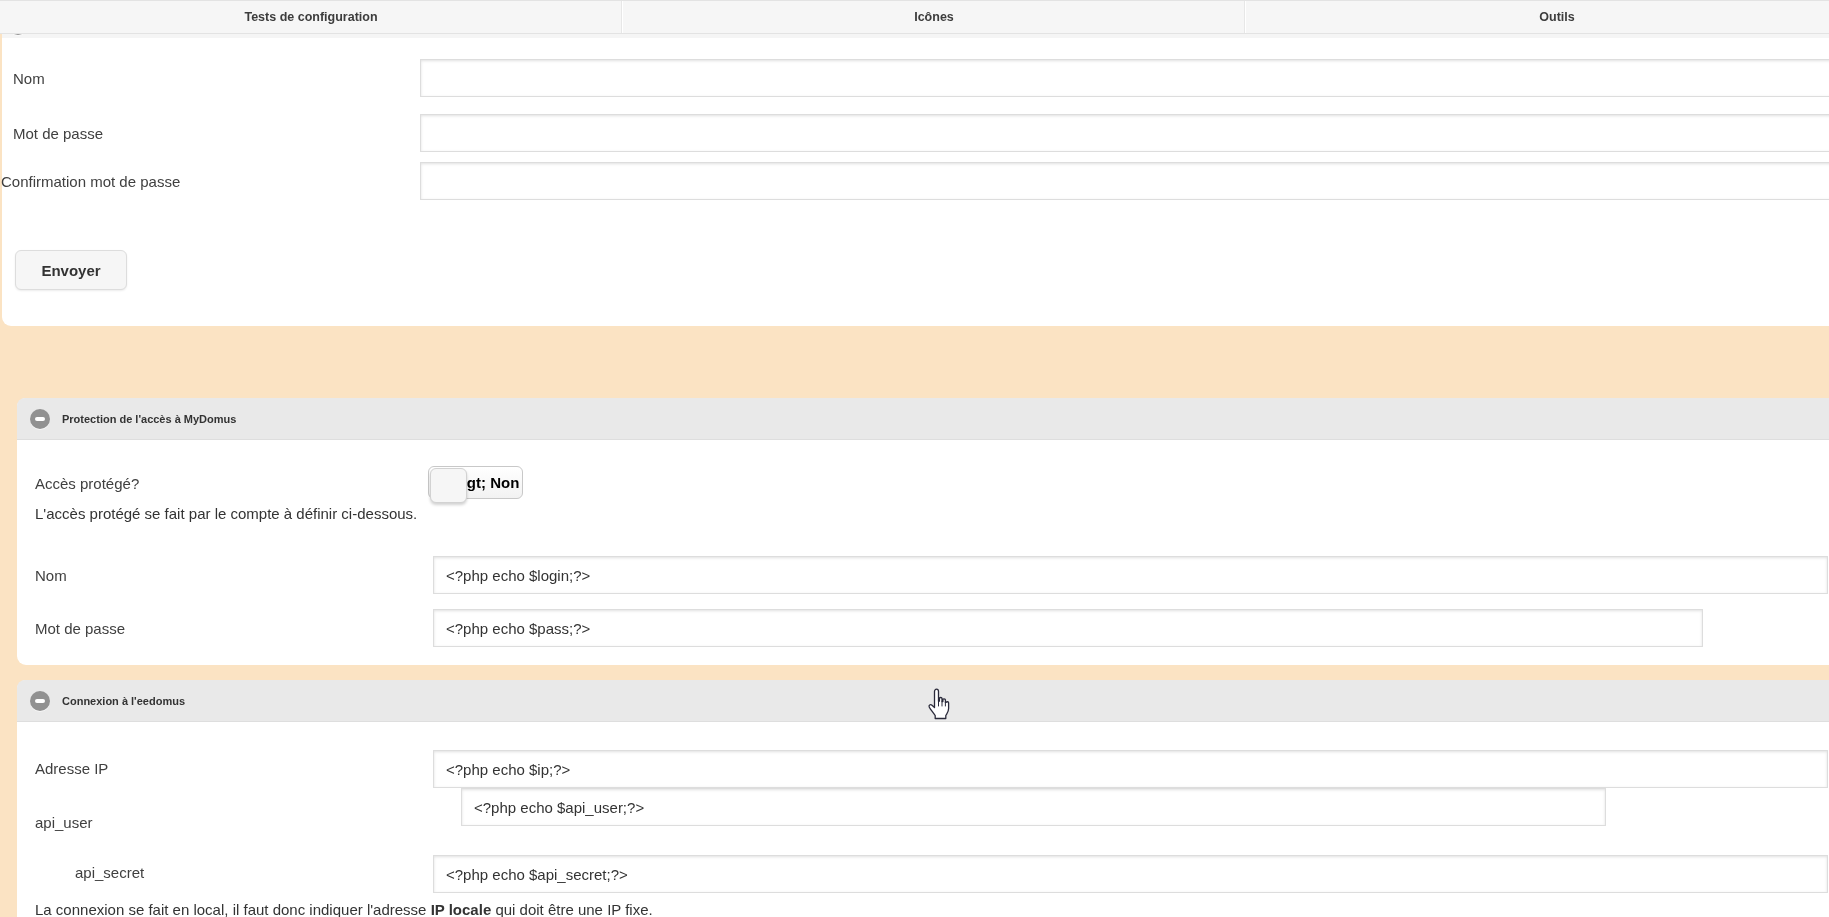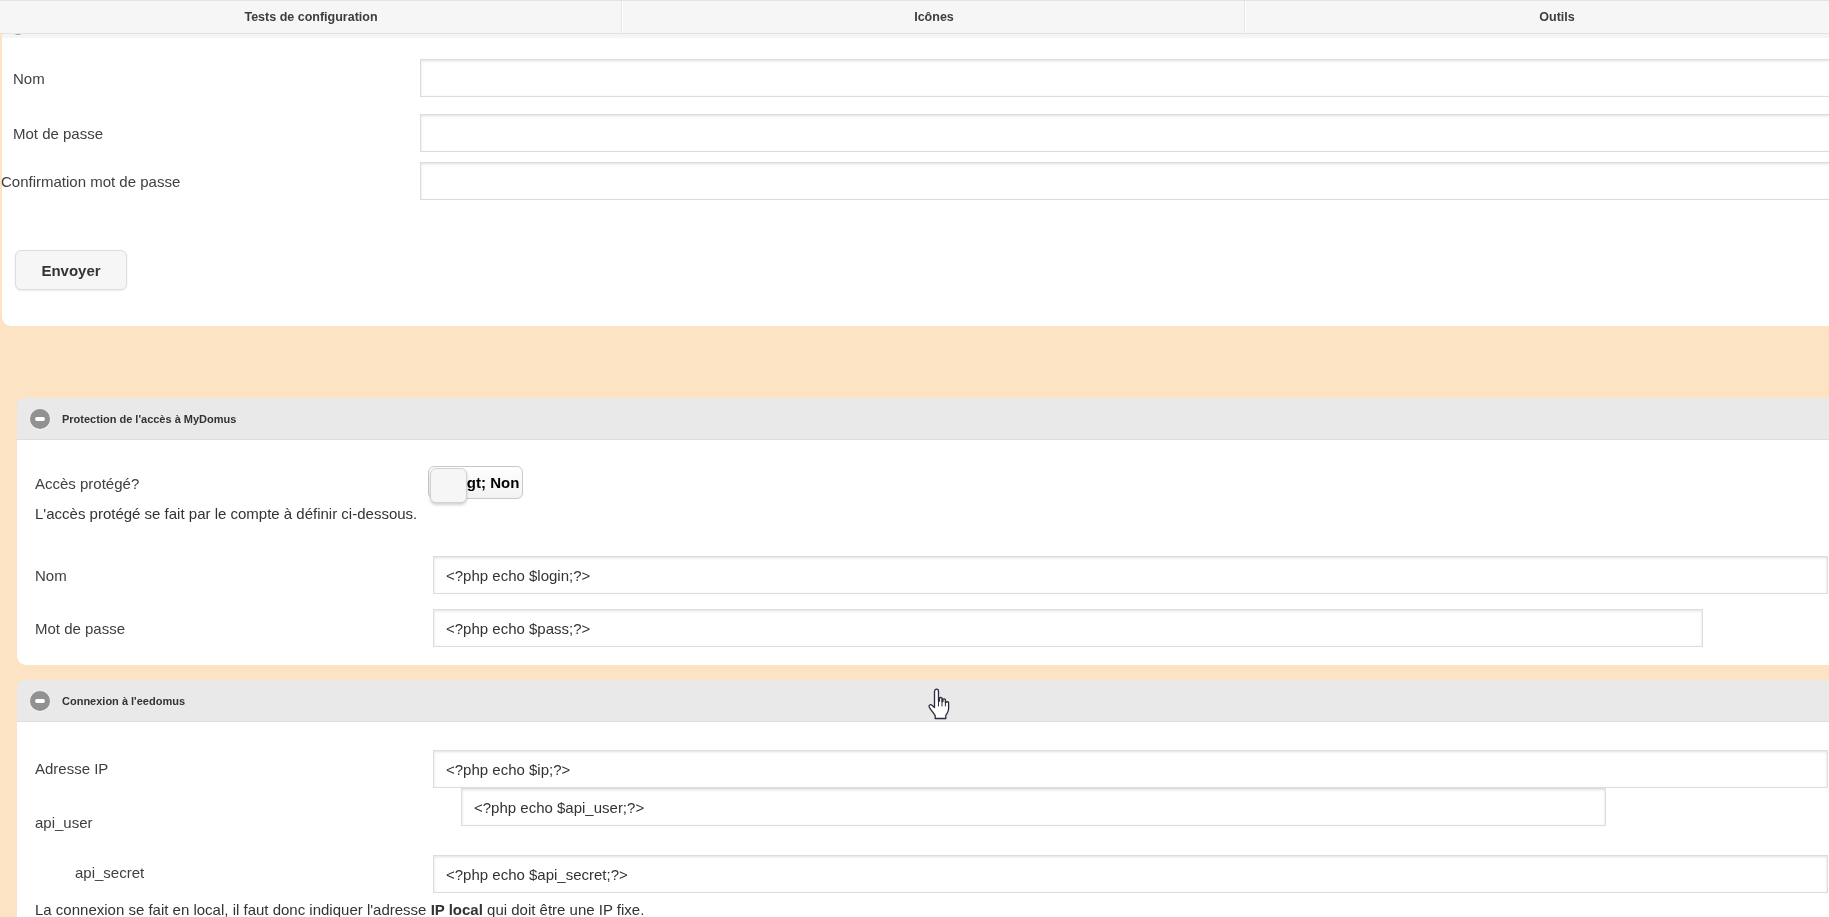--- a/index.html
+++ b/index.html
@@ -150,18 +150,18 @@
 
 <span class="lbl" style="left:35px; top:768px;">Adresse IP</span>
 <input class="inp" style="left: 433px; top: 750px; width: 1395px;" value="&lt;?php echo $ip;?&gt;">
 
 <span class="lbl" style="left:35px; top:822px;">api_user</span>
 <input class="inp" style="left: 433px; top: 788px; width: 1145px; margin-left: 28px;" value="&lt;?php echo $api_user;?&gt;">
 
 <span class="lbl" style="left:48px; top:872px;margin-left:27px;">api_secret</span>
 <input class="inp" style="left: 433px; top: 855px; width: 1395px;" value="&lt;?php echo $api_secret;?&gt;">
 
-<span class="note" style="left:35px; top:901px;"><span>La connexion se fait en local, il faut donc indiquer l'adresse </span><b>IP local</b><span> qui doit être une IP fixe.</span></span>
+<span class="note" style="left:35px; top:901px;"><span>La connexion se fait en local, il faut donc indiquer l'adresse </span><b>IP locale</b><span> qui doit être une IP fixe.</span></span>
 
 <svg class="cursor-svg" width="26" height="32" viewBox="0 0 26 32">
   <path d="M9.5 3.5 C9.5 2.1 10.4 1.2 11.5 1.2 C12.6 1.2 13.5 2.1 13.5 3.5 L13.5 13.2 L14.4 13.2 L14.4 10.4 C14.4 9.2 17 9.2 17 10.4 L17 13.6 L17.9 13.6 L17.9 11.6 C17.9 10.5 20.4 10.5 20.4 11.7 L20.4 14.4 L21.2 14.4 C21.3 13.4 23.6 13.5 23.6 14.8 L23.6 20.5 C23.6 24.2 21.6 25.8 20.8 27.6 L20.8 30.5 L10.2 30.5 L10.2 27.6 C8.6 25.2 5.4 21.2 4.3 19.2 C3.3 17.4 5.4 15.9 7 17.3 L9.5 19.6 Z" fill="#fff" stroke="#2b2b3b" stroke-width="1.3" stroke-linejoin="round"></path>
   <path d="M13.5 13.2 L13.5 18 M17 13.6 L17 18 M20.4 14.4 L20.4 18" fill="none" stroke="#2b2b3b" stroke-width="1" stroke-linecap="round"></path>
 </svg>
 
 </body></html>

